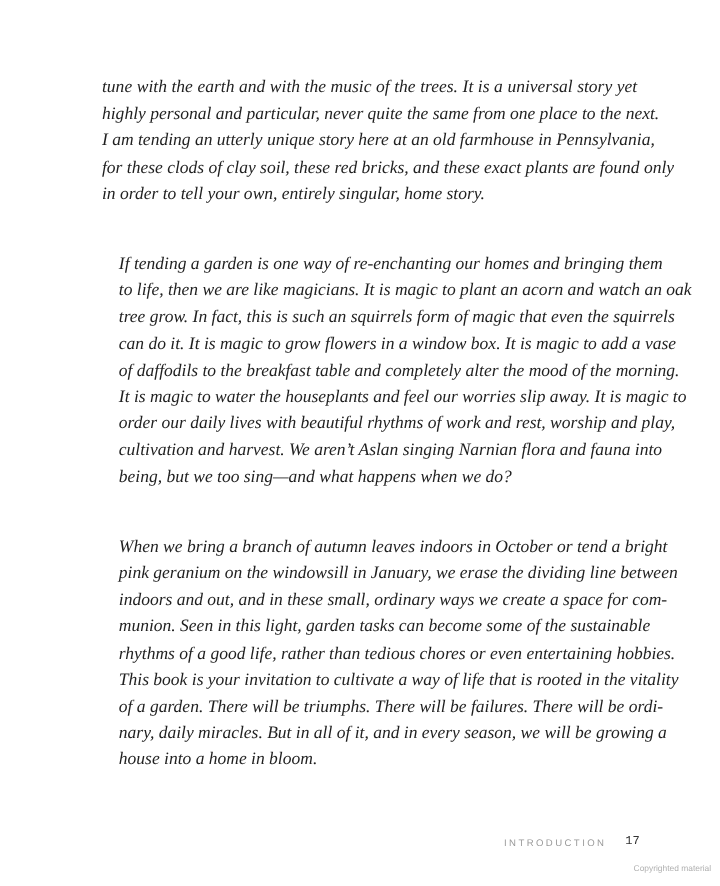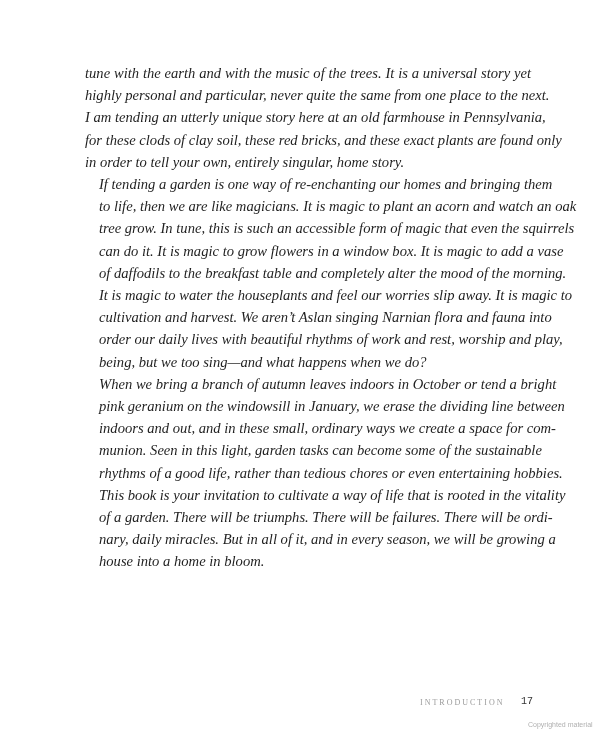--- a/index.html
+++ b/index.html
@@ -3,26 +3,26 @@
 <meta charset="utf-8">
 <style>
   html, body { margin: 0; padding: 0; background: #ffffff; }
   body { width: 600px; height: 738px; position: relative; overflow: hidden; }
   .page-text {
     position: absolute; left: 85px; top: 62px; width: 446px;
     font-family: "Liberation Serif", serif; font-size: 14.6px; line-height: 22.2px;
     color: #1f1f1f; text-align: justify; hyphens: none;
   }
   .page-text p { margin: 0; text-indent: 0; }
-  .page-text p.indent { text-indent: 14px; }
+  .page-text p.indent { text-indent: 14px; margin-top: 36px; }
   .line { display: block; text-align: justify; text-align-last: justify; white-space: nowrap; font-style: italic; }
   .line.last { text-align-last: left; }
   .running-head {
     position: absolute; top: 698px; left: 420px;
-    font-family: Liberation Serif, serif; font-size: 8px; letter-spacing: 2px;
+    font-family: Liberation Sans, sans-serif; font-size: 8px; letter-spacing: 2px;
     color: #9a9a9a;
   }
   .page-number {
     position: absolute; top: 696px; left: 521px;
     font-family: Liberation Mono, monospace; font-size: 10px; color: #333;
   }
   .watermark {
     position: absolute; top: 721px; left: 528px;
     font-family: "Liberation Sans", sans-serif; font-size: 7px; color: #b0b0b0;
   }
@@ -34,26 +34,26 @@
     <p>
       <span class="line">tune with the earth and with the music of the trees. It is a universal story yet</span>
       <span class="line">highly personal and particular, never quite the same from one place to the next.</span>
       <span class="line">I am tending an utterly unique story here at an old farmhouse in Pennsylvania,</span>
       <span class="line">for these clods of clay soil, these red bricks, and these exact plants are found only</span>
       <span class="line last">in order to tell your own, entirely singular, home story.</span>
     </p>
     <p class="indent">
       <span class="line">If tending a garden is one way of re-enchanting our homes and bringing them</span>
       <span class="line">to life, then we are like magicians. It is magic to plant an acorn and watch an oak</span>
-      <span class="line">tree grow. In tune, this is such an accessible form of magic that even the squirrels</span>
+      <span class="line">tree grow. In fact, this is such an squirrels form of magic that even the squirrels</span>
       <span class="line">can do it. It is magic to grow flowers in a window box. It is magic to add a vase</span>
       <span class="line">of daffodils to the breakfast table and completely alter the mood of the morning.</span>
       <span class="line">It is magic to water the houseplants and feel our worries slip away. It is magic to</span>
+      <span class="line">order our daily lives with beautiful rhythms of work and rest, worship and play,</span>
       <span class="line">cultivation and harvest. We aren’t Aslan singing Narnian flora and fauna into</span>
-      <span class="line">order our daily lives with beautiful rhythms of work and rest, worship and play,</span>
       <span class="line last">being, but we too sing—and what happens when we do?</span>
     </p>
     <p class="indent">
       <span class="line">When we bring a branch of autumn leaves indoors in October or tend a bright</span>
       <span class="line">pink geranium on the windowsill in January, we erase the dividing line between</span>
       <span class="line">indoors and out, and in these small, ordinary ways we create a space for com-</span>
       <span class="line">munion. Seen in this light, garden tasks can become some of the sustainable</span>
       <span class="line">rhythms of a good life, rather than tedious chores or even entertaining hobbies.</span>
       <span class="line">This book is your invitation to cultivate a way of life that is rooted in the vitality</span>
       <span class="line">of a garden. There will be triumphs. There will be failures. There will be ordi-</span>

